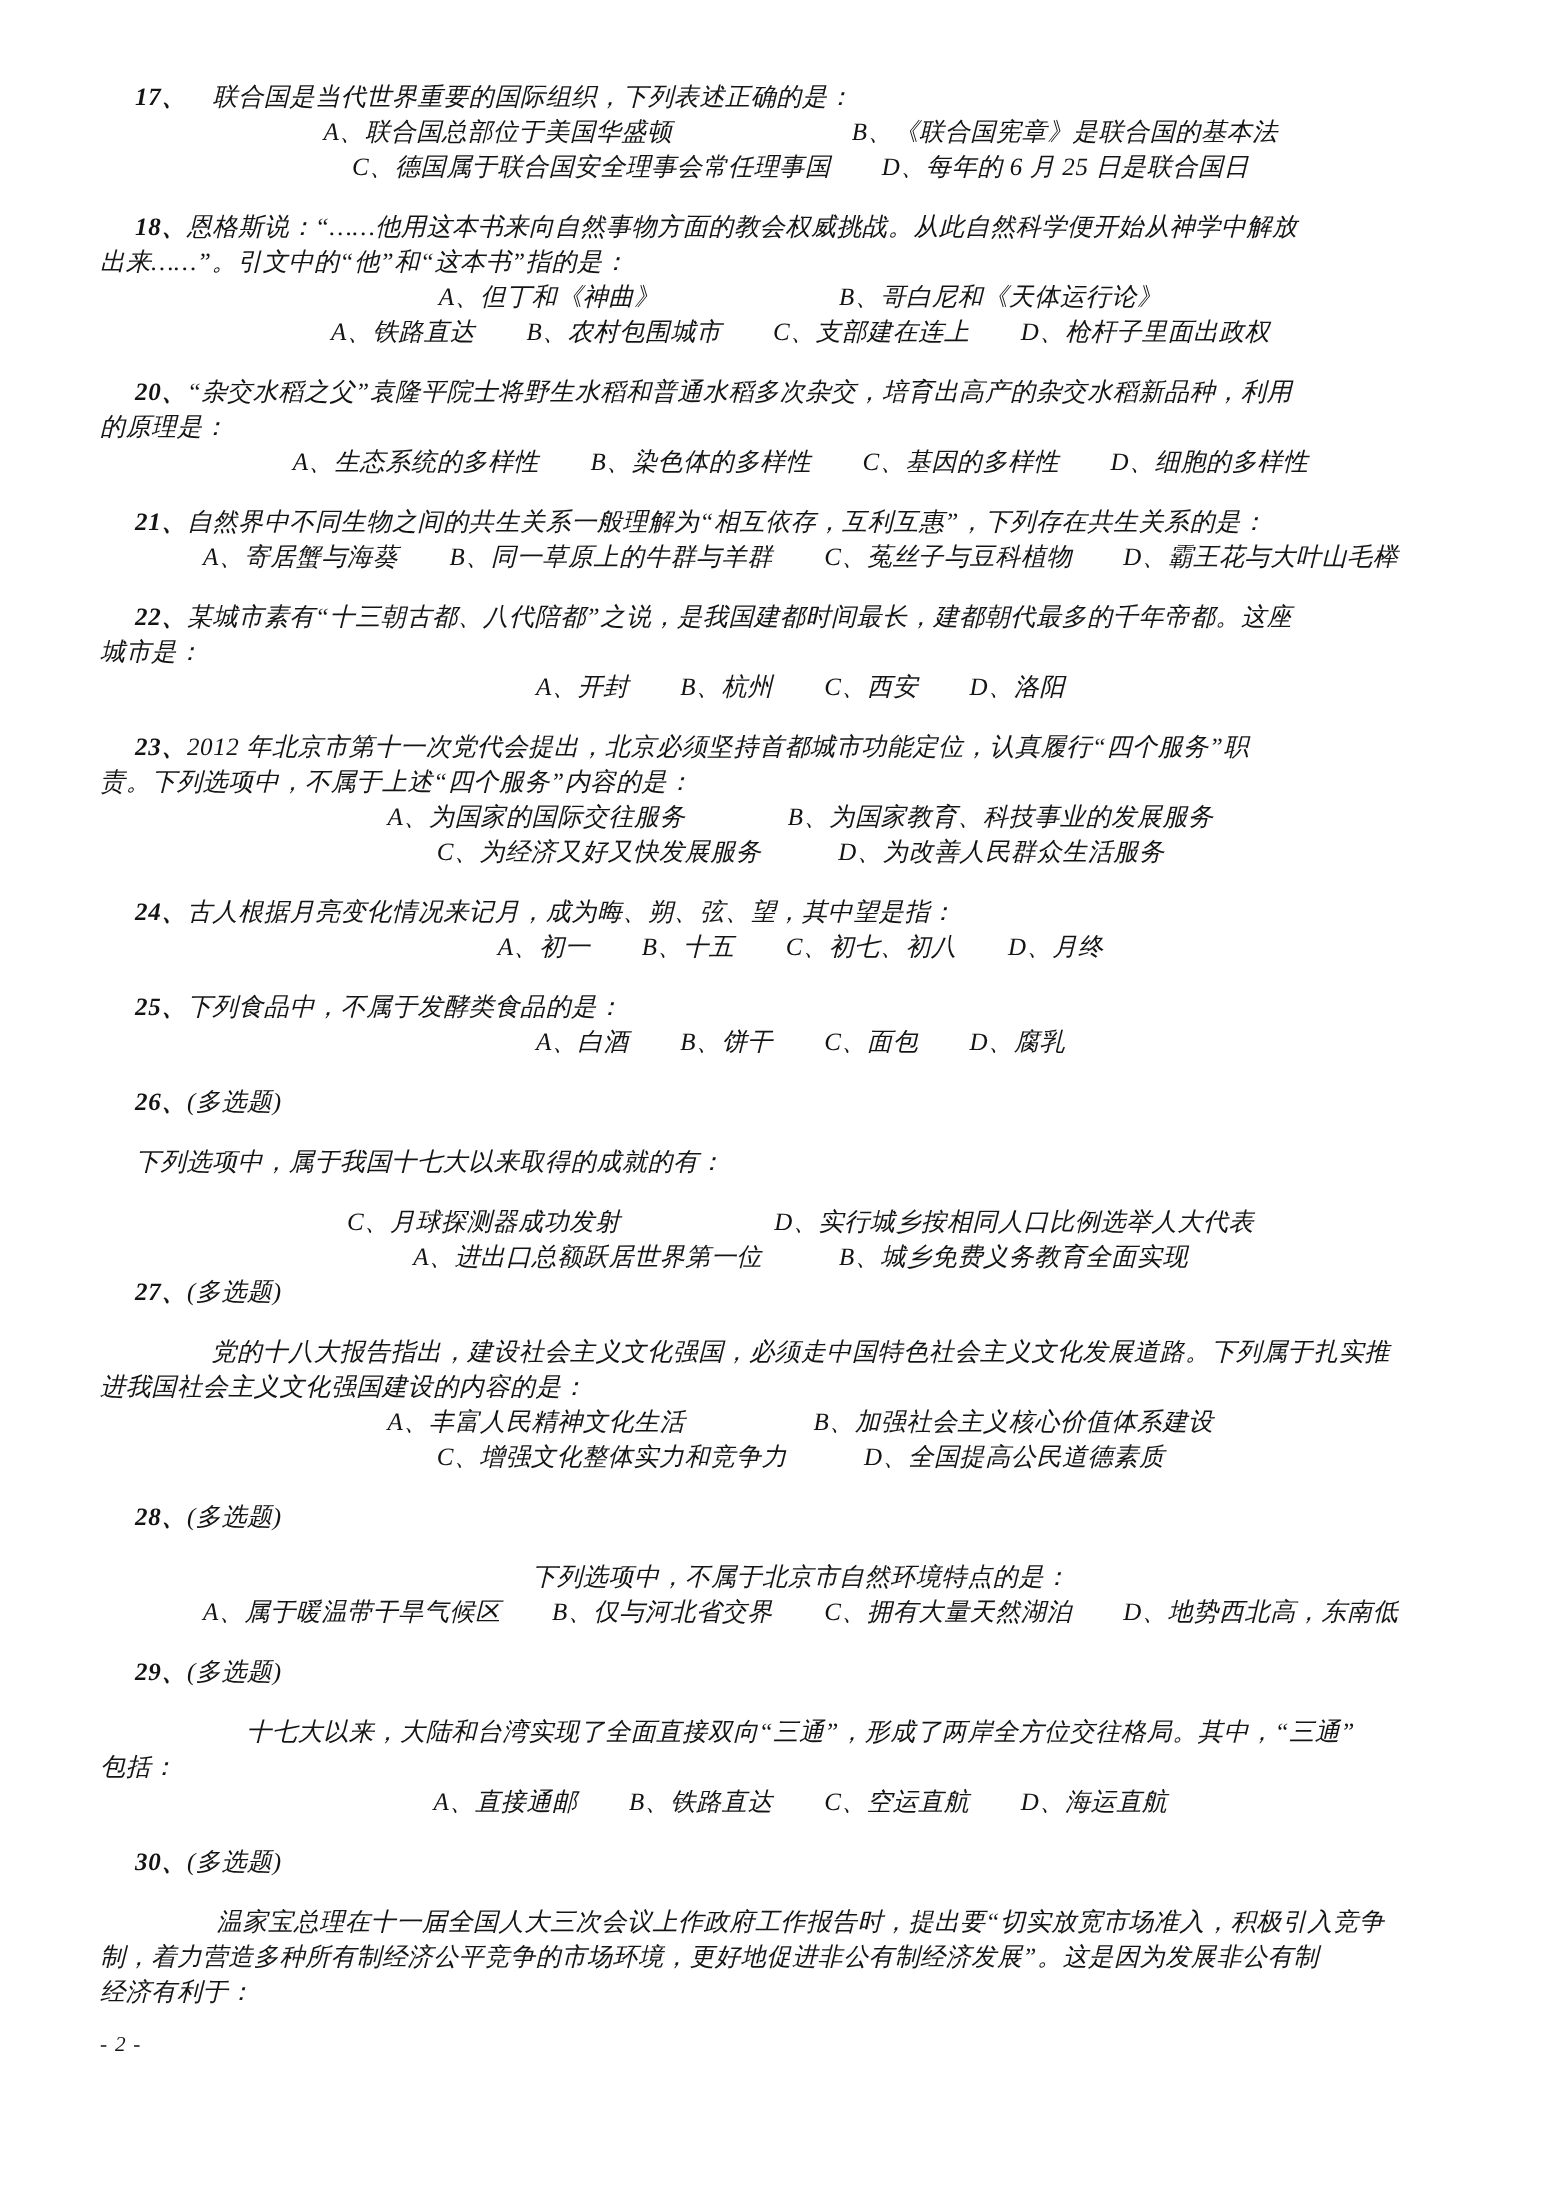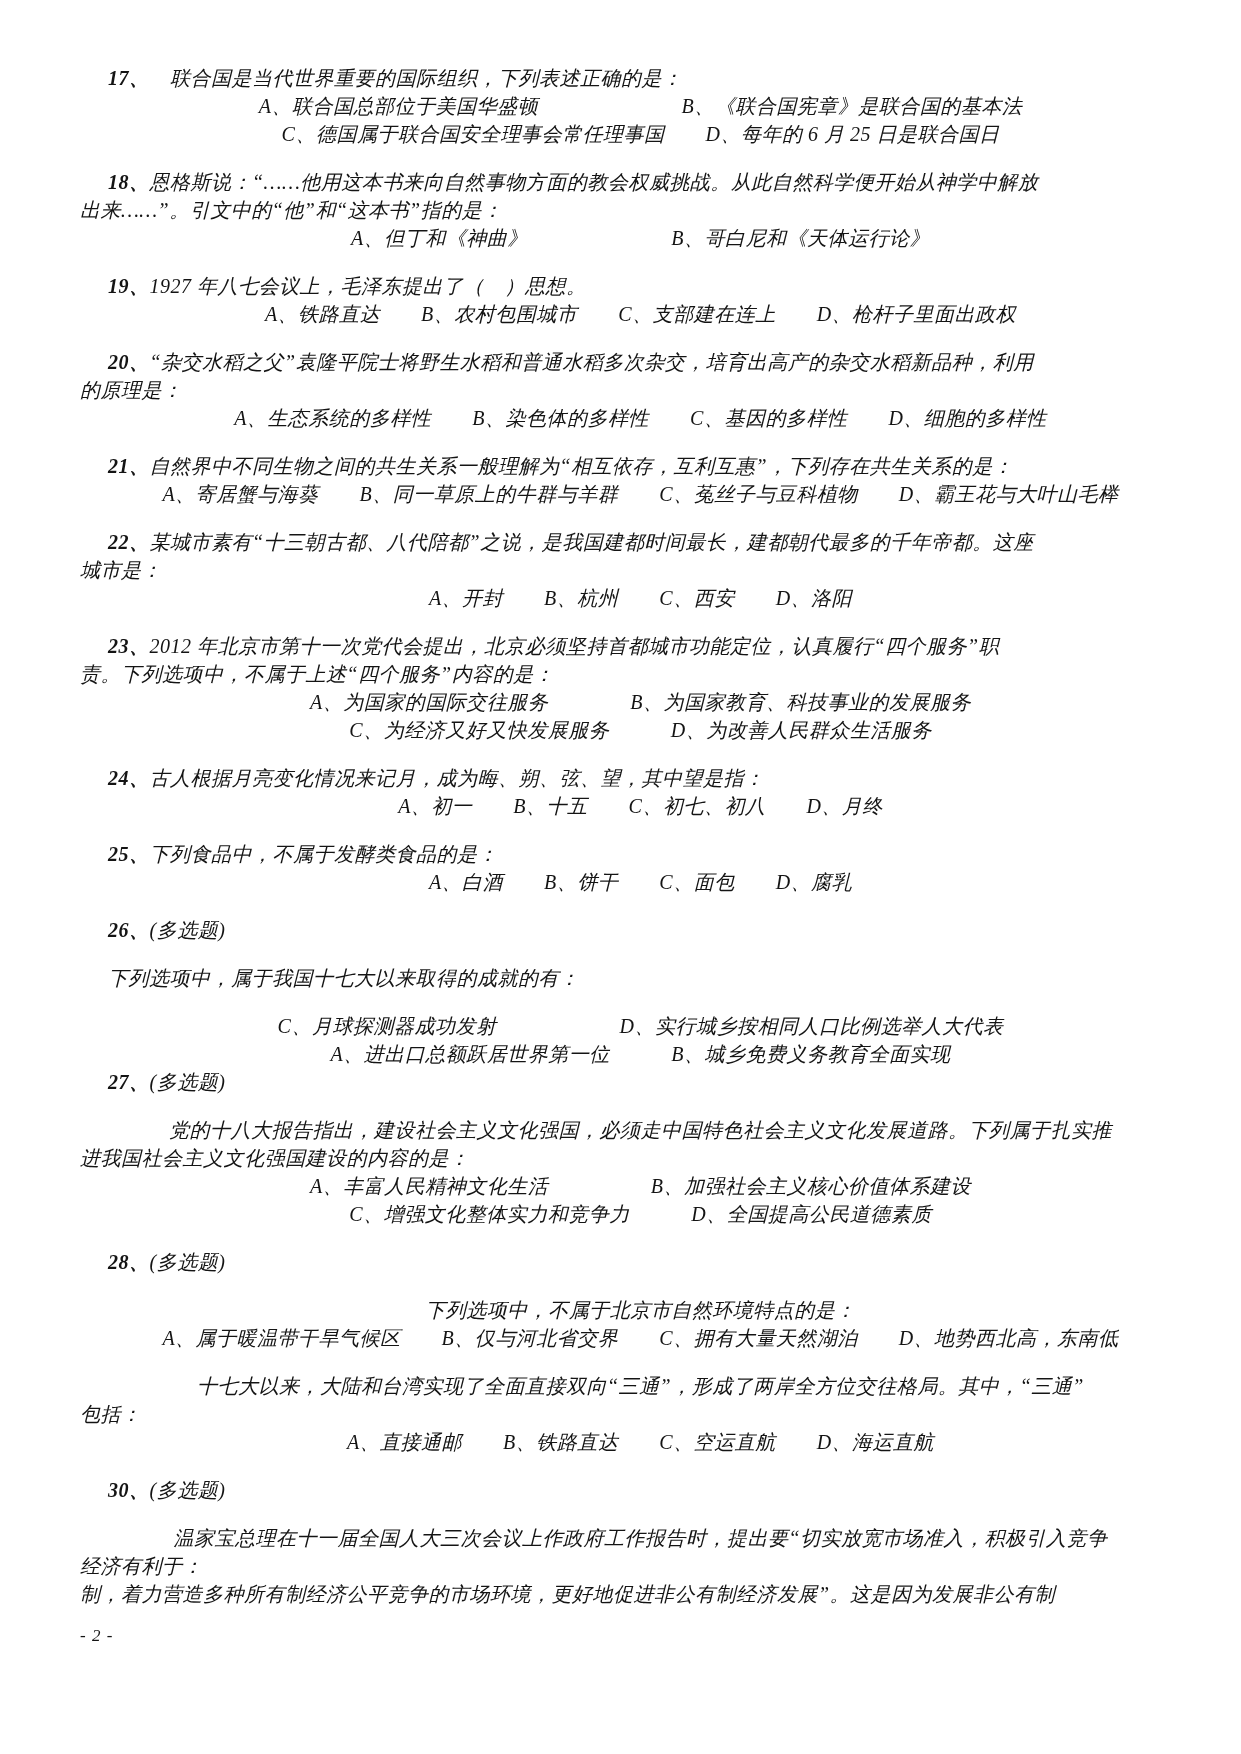--- a/index.html
+++ b/index.html
@@ -41,21 +41,20 @@
 <body>
 
 <div class="page">
   <div>
       <div class="line q"><span class="qnum">17、</span>　联合国是当代世界重要的国际组织，下列表述正确的是：</div>
       <div class="line o">A、联合国总部位于美国华盛顿　　　　　　　B、《联合国宪章》是联合国的基本法</div>
       <div class="line o">C、德国属于联合国安全理事会常任理事国　　D、每年的 6 月 25 日是联合国日</div>
       <div class="line q g1"><span class="qnum">18、</span>恩格斯说：“……他用这本书来向自然事物方面的教会权威挑战。从此自然科学便开始从神学中解放</div>
       <div class="line c">出来……”。引文中的“他”和“这本书”指的是：</div>
       <div class="line o">A、但丁和《神曲》　　　　　　　B、哥白尼和《天体运行论》</div>
-      <div class="line q g1"><span class="qnum">19、</span>1927 年八七会议上，毛泽东提出了（　）思想。</div>
       <div class="line o">A、铁路直达　　B、农村包围城市　　C、支部建在连上　　D、枪杆子里面出政权</div>
       <div class="line q g1"><span class="qnum">20、</span>“杂交水稻之父”袁隆平院士将野生水稻和普通水稻多次杂交，培育出高产的杂交水稻新品种，利用</div>
       <div class="line c">的原理是：</div>
       <div class="line o">A、生态系统的多样性　　B、染色体的多样性　　C、基因的多样性　　D、细胞的多样性</div>
       <div class="line q g1"><span class="qnum">21、</span>自然界中不同生物之间的共生关系一般理解为“相互依存，互利互惠”，下列存在共生关系的是：</div>
       <div class="line o">A、寄居蟹与海葵　　B、同一草原上的牛群与羊群　　C、菟丝子与豆科植物　　D、霸王花与大叶山毛榉</div>
       <div class="line q g1"><span class="qnum">22、</span>某城市素有“十三朝古都、八代陪都”之说，是我国建都时间最长，建都朝代最多的千年帝都。这座</div>
       <div class="line c">城市是：</div>
       <div class="line o">A、开封　　B、杭州　　C、西安　　D、洛阳</div>
       <div class="line q g1"><span class="qnum">23、</span>2012 年北京市第十一次党代会提出，北京必须坚持首都城市功能定位，认真履行“四个服务”职</div>
@@ -71,22 +70,23 @@
       <div class="line o g1">C、月球探测器成功发射　　　　　　D、实行城乡按相同人口比例选举人大代表</div>
       <div class="line o">A、进出口总额跃居世界第一位　　　B、城乡免费义务教育全面实现</div>
       <div class="line q"><span class="qnum">27、</span>(多选题)</div>
       <div class="line o g1">党的十八大报告指出，建设社会主义文化强国，必须走中国特色社会主义文化发展道路。下列属于扎实推</div>
       <div class="line c">进我国社会主义文化强国建设的内容的是：</div>
       <div class="line o">A、丰富人民精神文化生活　　　　　B、加强社会主义核心价值体系建设</div>
       <div class="line o">C、增强文化整体实力和竞争力　　　D、全国提高公民道德素质</div>
       <div class="line q g1"><span class="qnum">28、</span>(多选题)</div>
       <div class="line o g1">下列选项中，不属于北京市自然环境特点的是：</div>
       <div class="line o">A、属于暖温带干旱气候区　　B、仅与河北省交界　　C、拥有大量天然湖泊　　D、地势西北高，东南低</div>
+      <div class="line q g1"><span class="qnum">29、</span>(多选题)</div>
       <div class="line o g1">十七大以来，大陆和台湾实现了全面直接双向“三通”，形成了两岸全方位交往格局。其中，“三通”</div>
       <div class="line c">包括：</div>
       <div class="line o">A、直接通邮　　B、铁路直达　　C、空运直航　　D、海运直航</div>
       <div class="line q g1"><span class="qnum">30、</span>(多选题)</div>
       <div class="line o g1">温家宝总理在十一届全国人大三次会议上作政府工作报告时，提出要“切实放宽市场准入，积极引入竞争</div>
+      <div class="line c">制，着力营造多种所有制经济公平竞争的市场环境，更好地促进非公有制经济发展”。这是因为发展非公有制</div>
       <div class="line c">经济有利于：</div>
-      <div class="line c">制，着力营造多种所有制经济公平竞争的市场环境，更好地促进非公有制经济发展”。这是因为发展非公有制</div>
     </div>
   <div class="footer line c">- 2 -</div>
 </div>
 
 </body></html>

